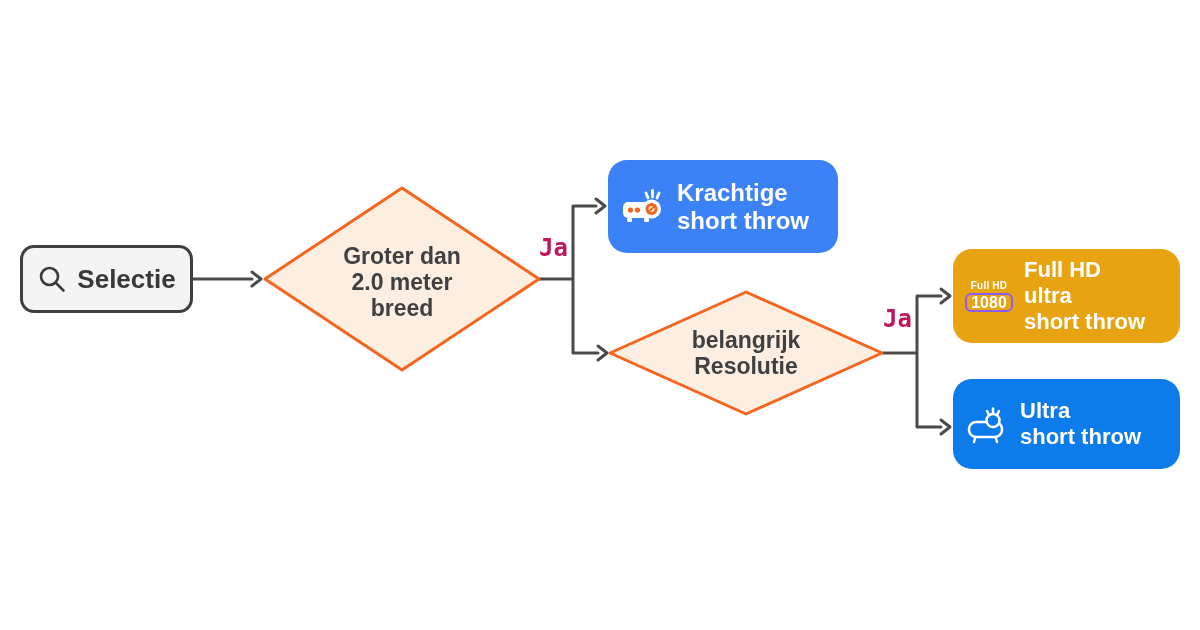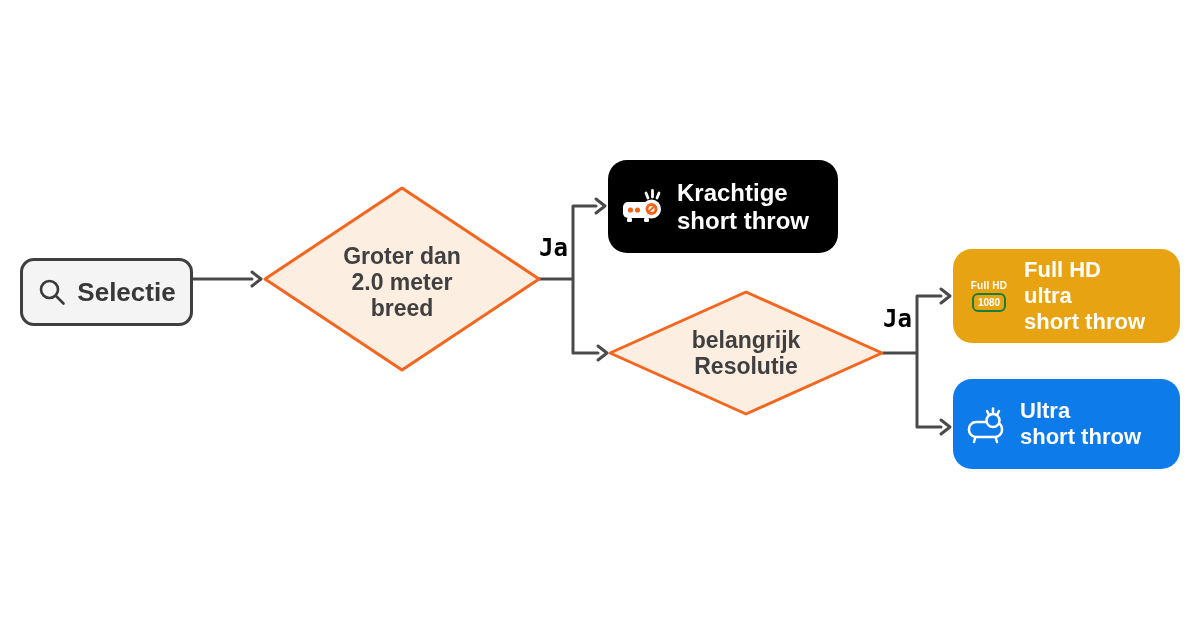--- a/index.html
+++ b/index.html
@@ -3,53 +3,53 @@
 <meta charset="utf-8">
 <style>
   html,body{margin:0;padding:0;background:#fff;}
   .canvas{
     position:relative;width:1200px;height:630px;background:#ffffff;overflow:hidden;
     font-family:"Liberation Sans", sans-serif;
   }
   .layer{position:absolute;left:0;top:0;}
   
   .start-node{
-    position:absolute;left:20px;top:258px;width:173px;height:68px;
+    position:absolute;left:20px;top:245px;width:173px;height:68px;
     box-sizing:border-box;border:3px solid #3f3f3f;border-radius:14px;background:#f4f4f4;
     display:flex;align-items:center;justify-content:center;gap:10px;
   }
   .start-node .label{font-size:26px;font-weight:700;color:#383838;}
   
   .dtext{
     position:absolute;width:220px;text-align:center;color:#404040;
     font-size:23px;line-height:26px;font-weight:700;
   }
   .dtext span{display:block;}
   .d1{left:292px;top:243px;}
   .d2{left:636px;top:327px;}
   
   .card{
     position:absolute;box-sizing:border-box;border-radius:19px;color:#ffffff;
     display:flex;align-items:center;gap:12px;padding-left:13px;
   }
   .card .lines span{display:block;font-weight:700;}
-  .card-powerful{left:608px;top:160px;width:230px;height:93px;background:#000000;}
+  .card-powerful{left:608px;top:160px;width:230px;height:93px;background:#3b82f6;}
   .card-powerful .lines span{font-size:24px;line-height:28px;}
   .card-fullhd{left:953px;top:249px;width:227px;height:94px;background:#e8a313;}
   .card-fullhd .lines span{font-size:22px;line-height:26px;}
   .card-ultra{left:953px;top:379px;width:227px;height:90px;background:#0d7bea;}
   .card-ultra .lines span{font-size:22px;line-height:26px;}
   
   .fullhd{display:flex;flex-direction:column;align-items:center;gap:2px;color:#fff;width:46px;flex:0 0 auto;}
   .fullhd-top{font-size:10px;font-weight:700;letter-spacing:0.2px;}
-  .fullhd-box{font-size:10px;font-weight:700;border:2px solid #15803d;border-radius:6px;padding:0 4px;line-height:15px;}
+  .fullhd-box{font-size:16px;font-weight:700;border:2px solid #8b5cf6;border-radius:6px;padding:0 4px;line-height:15px;}
   
   .ja{
     position:absolute;font-family:"DejaVu Sans Mono", monospace;
-    font-size:24px;font-weight:700;color:#000000;
+    font-size:24px;font-weight:700;color:#be185d;
   }
   .ja1{left:539px;top:234px;}
   .ja2{left:883px;top:305px;}
   .icon{flex:0 0 auto;display:block;}
 </style>
 </head>
 <body>
 
 <div class="canvas">
 

